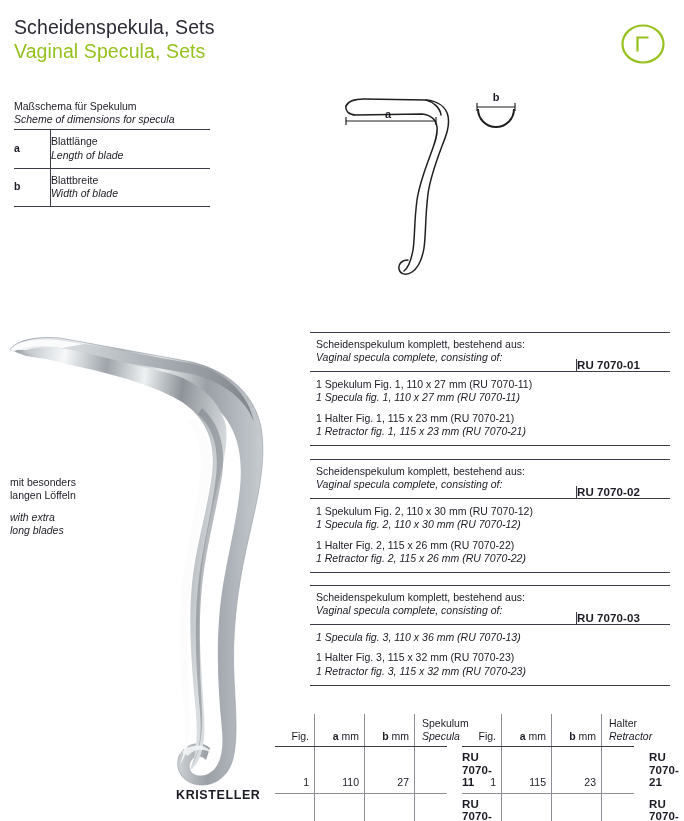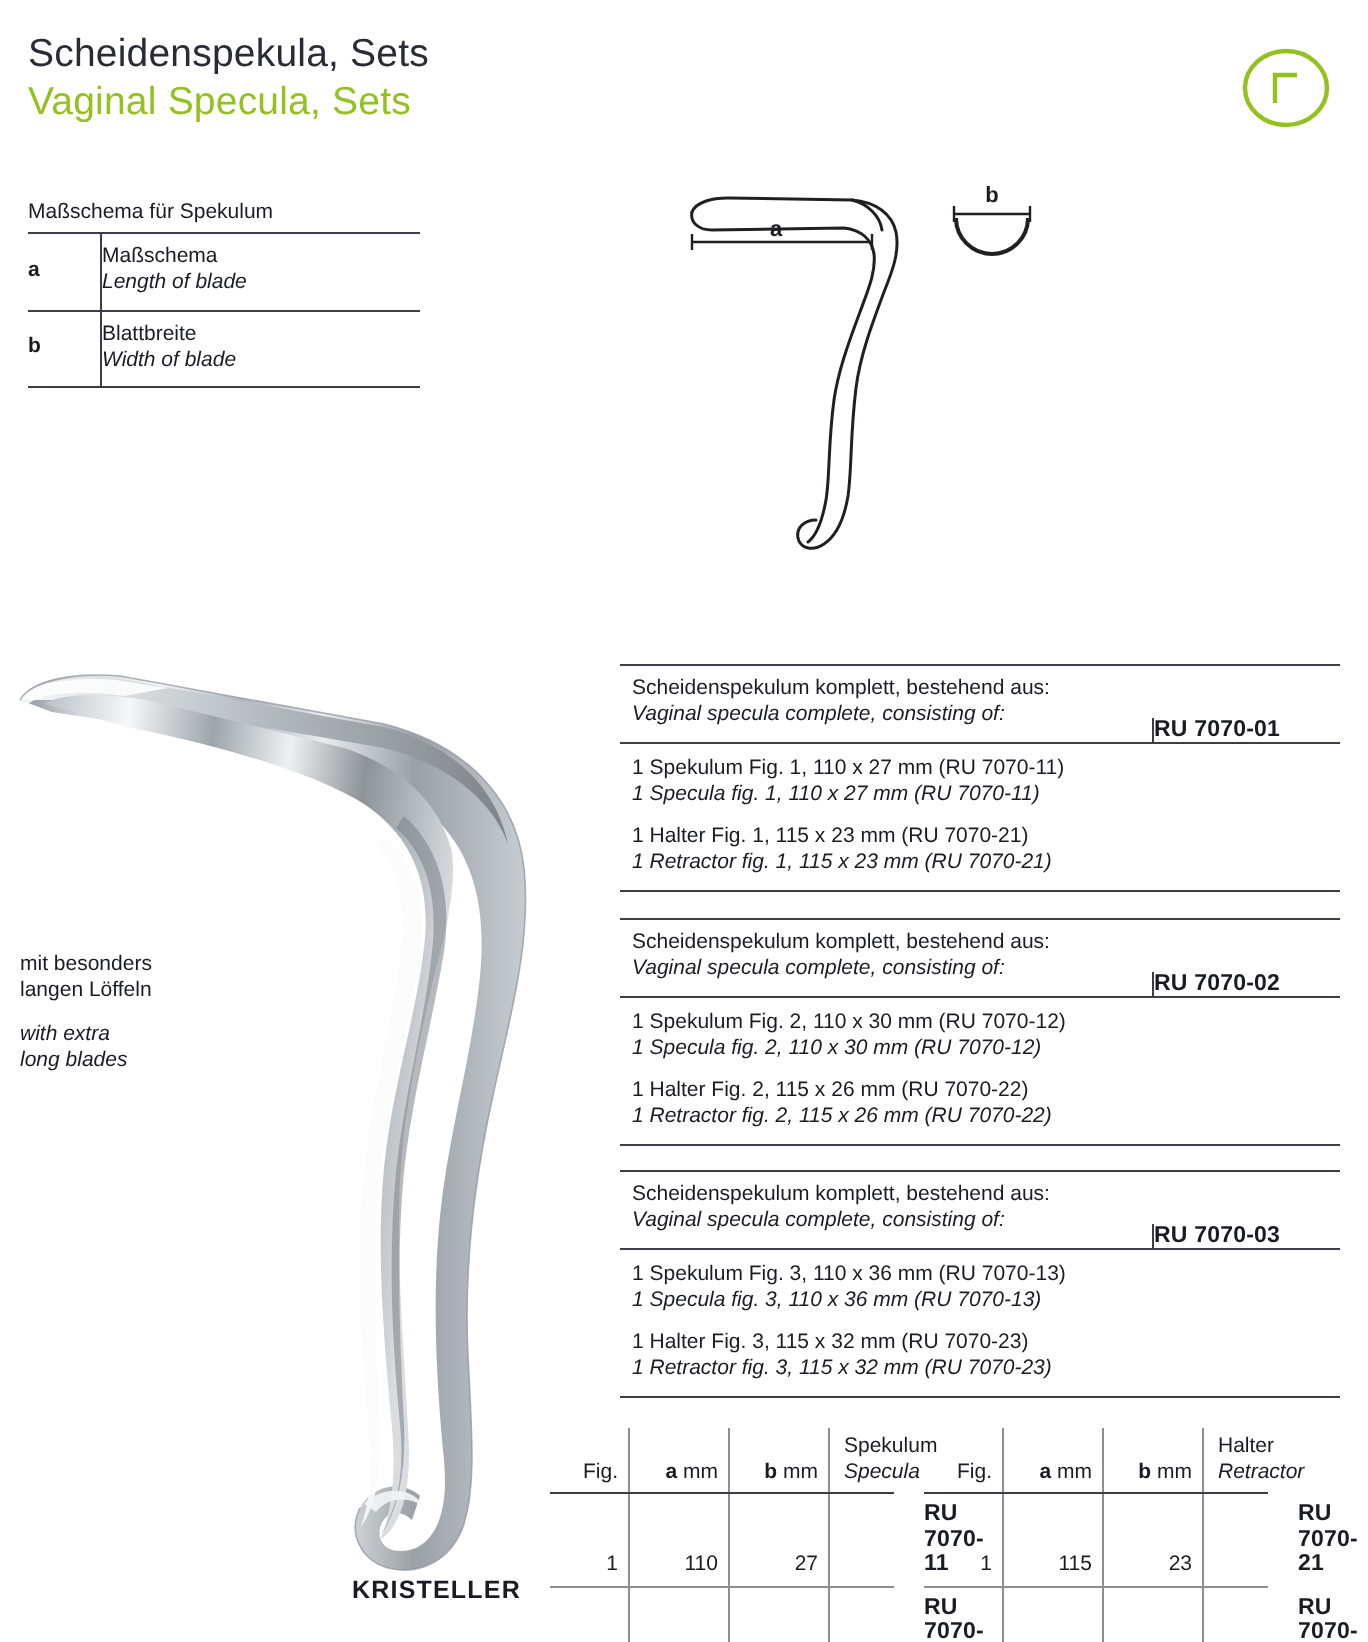--- a/index.html
+++ b/index.html
@@ -236,27 +236,28 @@
 <div id="brand-logo">
   <svg width="46" height="46" viewBox="0 0 46 46" aria-hidden="true">
     <ellipse cx="23" cy="23" rx="20.5" ry="18.5" fill="none" stroke="#95c11f" stroke-width="2.2"></ellipse>
     <path d="M17.5 30.5 L17.5 16.5 L28.5 16.5" fill="none" stroke="#95c11f" stroke-width="2.2" stroke-linecap="butt"></path>
   </svg>
 </div>
 
 <div id="scheme-block">
   <div class="scheme-caption">
     <div>Maßschema für Spekulum</div>
+    <div class="en">Scheme of dimensions for specula</div>
   </div>
   <table class="scheme">
     <tbody>
       <tr>
         <td class="scheme-key">a</td>
         <td class="scheme-val">
-          <div>Maßschema</div>
+          <div>Blattlänge</div>
           <div class="en">Length of blade</div>
         </td>
       </tr>
       <tr>
         <td class="scheme-key">b</td>
         <td class="scheme-val">
           <div>Blattbreite</div>
           <div class="en">Width of blade</div>
         </td>
       </tr>
@@ -455,21 +456,20 @@
 <div class="set-block" id="set-block-2">
   <div class="set-header">
     <div class="set-header-text">
       <div>Scheidenspekulum komplett, bestehend aus:</div>
       <div class="en">Vaginal specula complete, consisting of:</div>
     </div>
     <div class="set-header-code">RU 7070-03</div>
   </div>
   <div class="set-items">
     <div class="set-item">
-      <div>1 Spekulum Fig. 3, 110 x 36 mm (RU 7070-13)</div>
       <div class="en">1 Specula fig. 3, 110 x 36 mm (RU 7070-13)</div>
     </div>
     <div class="set-item">
       <div>1 Halter Fig. 3, 115 x 32 mm (RU 7070-23)</div>
       <div class="en">1 Retractor fig. 3, 115 x 32 mm (RU 7070-23)</div>
     </div>
   </div>
 </div>
 
 <div class="spec-table-wrap" id="spec-table-specula">

